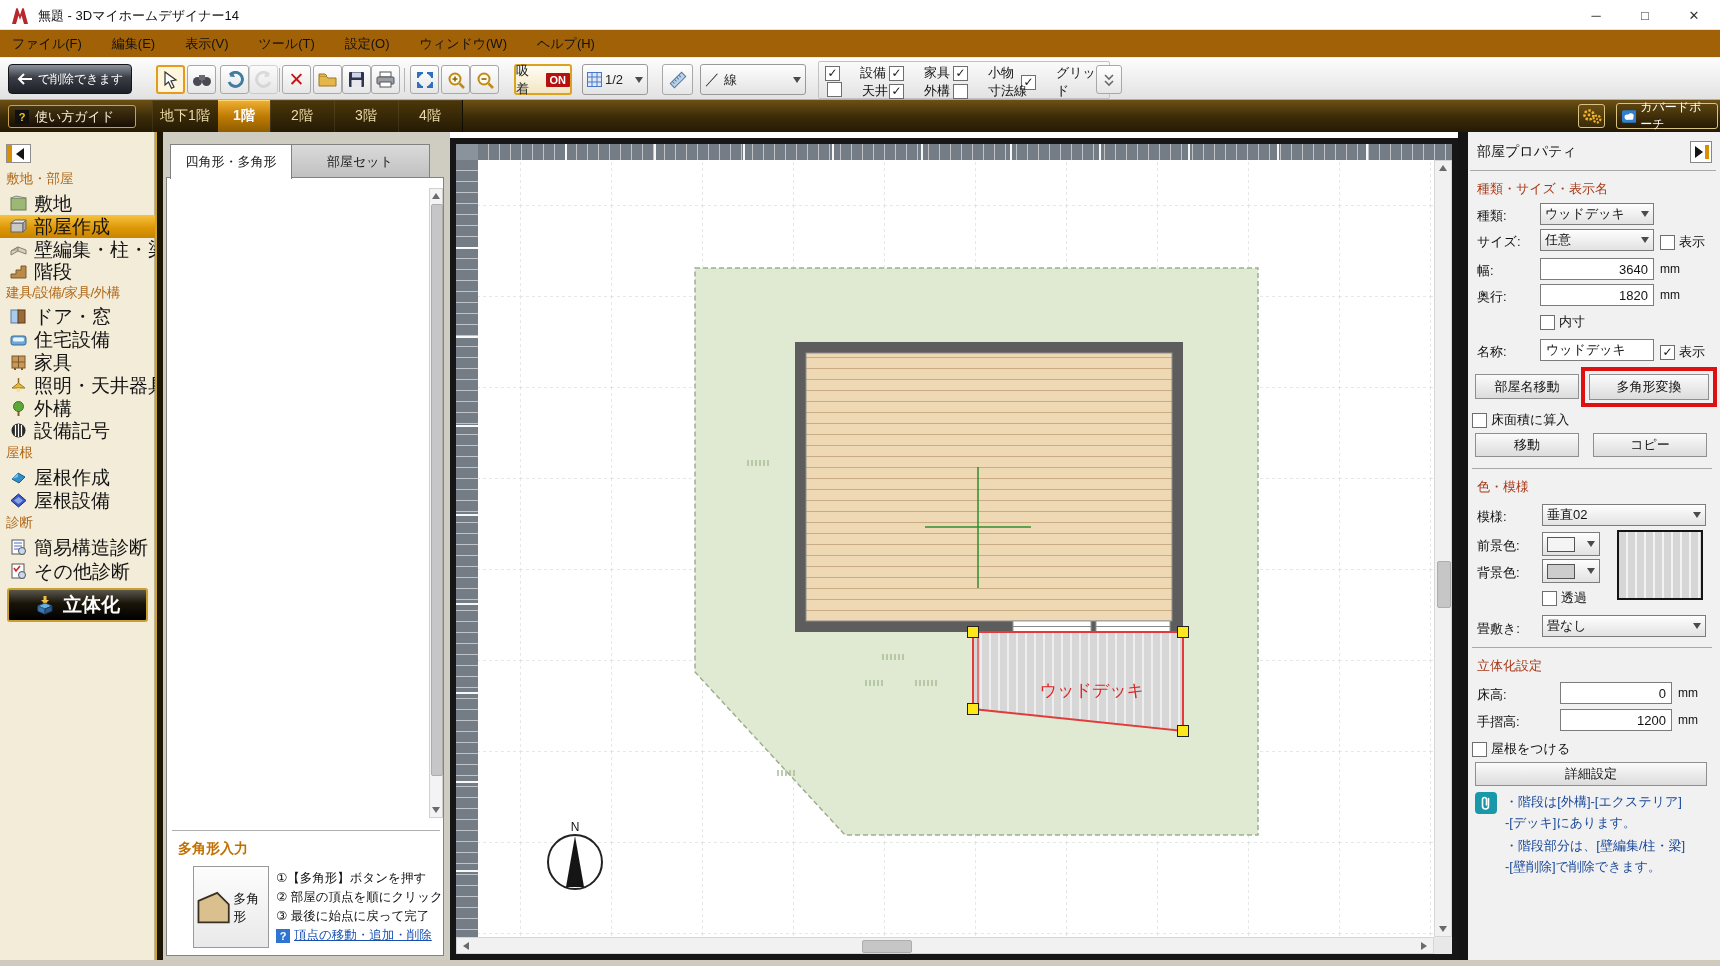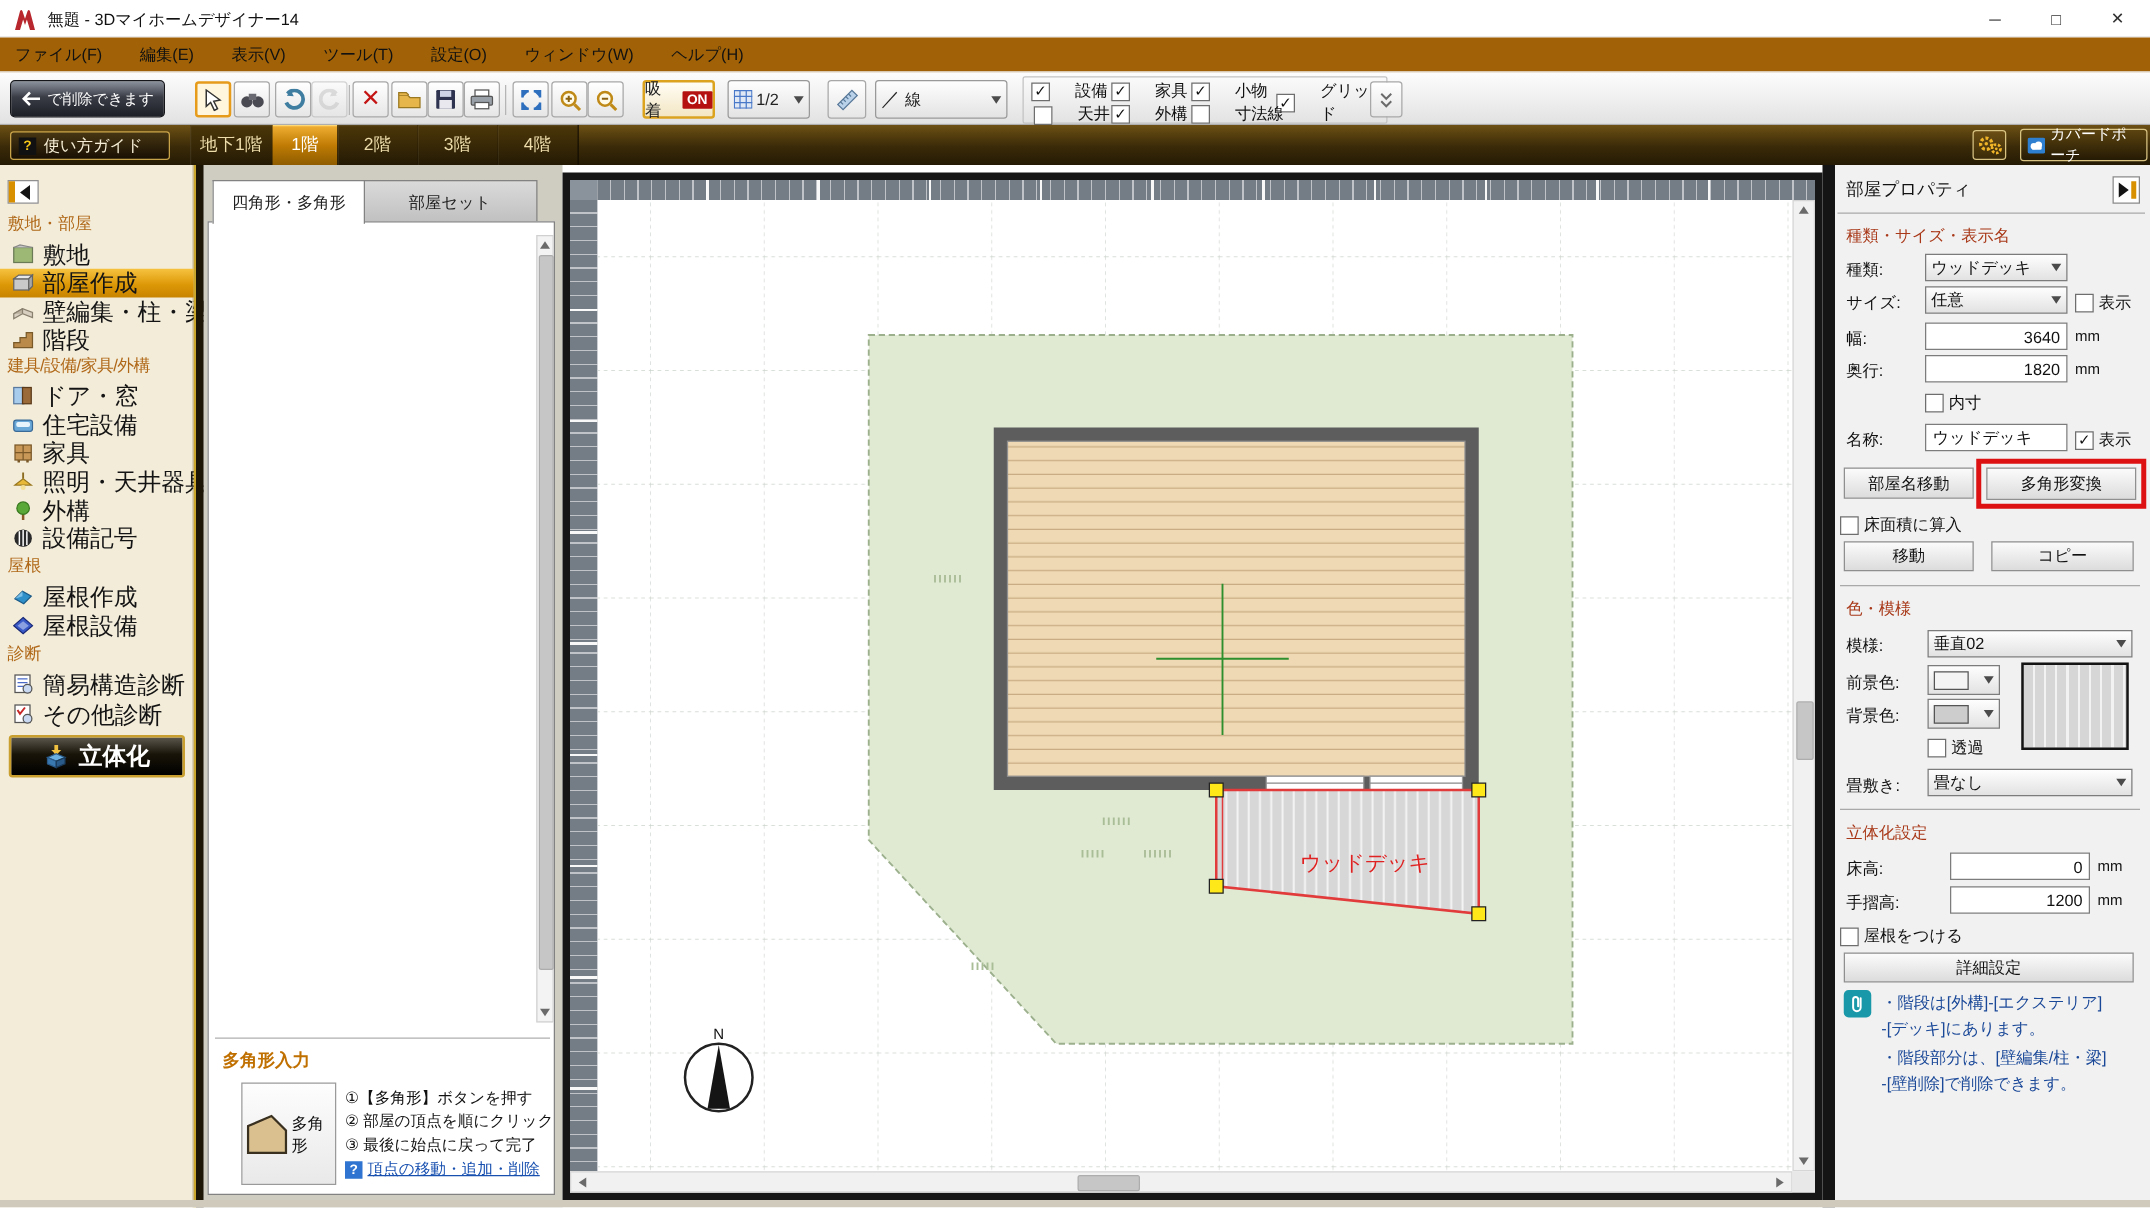--- a/index.html
+++ b/index.html
@@ -25,21 +25,21 @@
   .dar{width:0;height:0;border-left:4px solid transparent;border-right:4px solid transparent;border-top:6px solid #4b4b4b;margin-left:auto}
   .tog-label{font-size:13px;color:#111;margin-left:20px}
   .cb{width:13px;height:13px;background:#fff;border:1px solid #6e6e6e;display:inline-flex;align-items:center;justify-content:center;font-size:12px;font-weight:bold;color:#101010;line-height:1;flex:none}
   .cb.checked::after{content:"✓"}
   .tsep{position:absolute;top:68px;width:1px;height:24px;background:#b5b5b5}
   
   #tabrow{left:0;top:100px;width:1720px;height:32px;background:linear-gradient(180deg,#6d5014,#3a2a08 55%,#241a04)}
   #guide-btn{left:8px;top:105px;width:128px;height:23px;background:linear-gradient(180deg,#473613,#190f03);border:1px solid #c8a34a;border-radius:3px;display:flex;align-items:center;gap:6px;padding:0 6px;color:#f6eed6;font-size:13px}
   .qicon{width:14px;height:14px;background:#111;color:#f5c518;font-size:11px;font-weight:bold;display:flex;align-items:center;justify-content:center;flex:none}
   .ftab{position:absolute;top:100px;height:32px;display:flex;align-items:center;justify-content:center;font-size:14px;color:#ecdcaa;background:linear-gradient(180deg,#4c3709,#241a04);border-right:1px solid #120d02;box-shadow:inset 1px 1px 0 rgba(255,255,255,.08)}
-  .ftab.active{background:linear-gradient(180deg,#f2b135,#c07c04 50%,#8f5c00);color:#fff;font-weight:normal;box-shadow:inset 0 1px 0 #ffd876}
+  .ftab.active{background:linear-gradient(180deg,#f2b135,#c07c04 50%,#8f5c00);color:#fff;font-weight:bold;box-shadow:inset 0 1px 0 #ffd876}
   #gear-btn{left:1578px;top:104px;width:27px;height:24px;background:linear-gradient(180deg,#6b4e14,#3a2a08);border:1px solid #d9c383;border-radius:3px;display:flex;align-items:center;justify-content:center}
   #datacenter-btn{left:1616px;top:103px;width:102px;height:26px;background:linear-gradient(180deg,#5c4410,#251a04);border:1px solid #d9c383;border-radius:3px;display:flex;align-items:center;gap:4px;padding:0 5px;color:#fff;font-size:12px}
   
   #sidebar{left:0;top:132px;width:155px;height:834px;background:#f3ecd9;border-right:1px solid #bfb394}
   .side-head{position:absolute;left:6px;font-size:13.5px;color:#b06818;white-space:nowrap}
   .side-item{position:absolute;left:0;width:155px;height:23px;display:flex;align-items:center;gap:7px;padding-left:10px;box-sizing:border-box}
   .side-item .lbl{font-size:19px;color:#141414;white-space:nowrap}
   .side-item.selected{background:linear-gradient(180deg,#f6c340,#dd9807 55%,#c98400)}
   .sicon{width:17px;height:17px;flex:none}
   #solidify-btn{left:7px;top:588px;width:141px;height:34px;border:2px solid #c9a030;border-radius:3px;background:linear-gradient(180deg,#5a564c,#191408 45%,#000);color:#fff;font-size:19px;font-weight:bold;display:flex;align-items:center;justify-content:center;gap:8px}
@@ -226,21 +226,21 @@
       <span class="tog-label">家具</span>
     </div>
   <div class="abs" style="left:134px;top:2px;display:flex;align-items:center">
       <span class="cb checked"></span>
       <span class="tog-label">小物</span>
     </div>
   <div class="abs" style="left:202px;top:2px;display:flex;align-items:center">
       <span class="cb checked"></span>
       <span class="tog-label">グリッド</span>
     </div>
-  <div class="abs" style="left:8px;top:20px;display:flex;align-items:flex-end">
+  <div class="abs" style="left:8px;top:20px;display:flex;align-items:flex-start">
       <span class="cb"></span>
       <span class="tog-label">天井</span>
     </div>
   <div class="abs" style="left:70px;top:20px;display:flex;align-items:center">
       <span class="cb checked"></span>
       <span class="tog-label">外構</span>
     </div>
   <div class="abs" style="left:134px;top:20px;display:flex;align-items:center">
       <span class="cb"></span>
       <span class="tog-label">寸法線</span>

